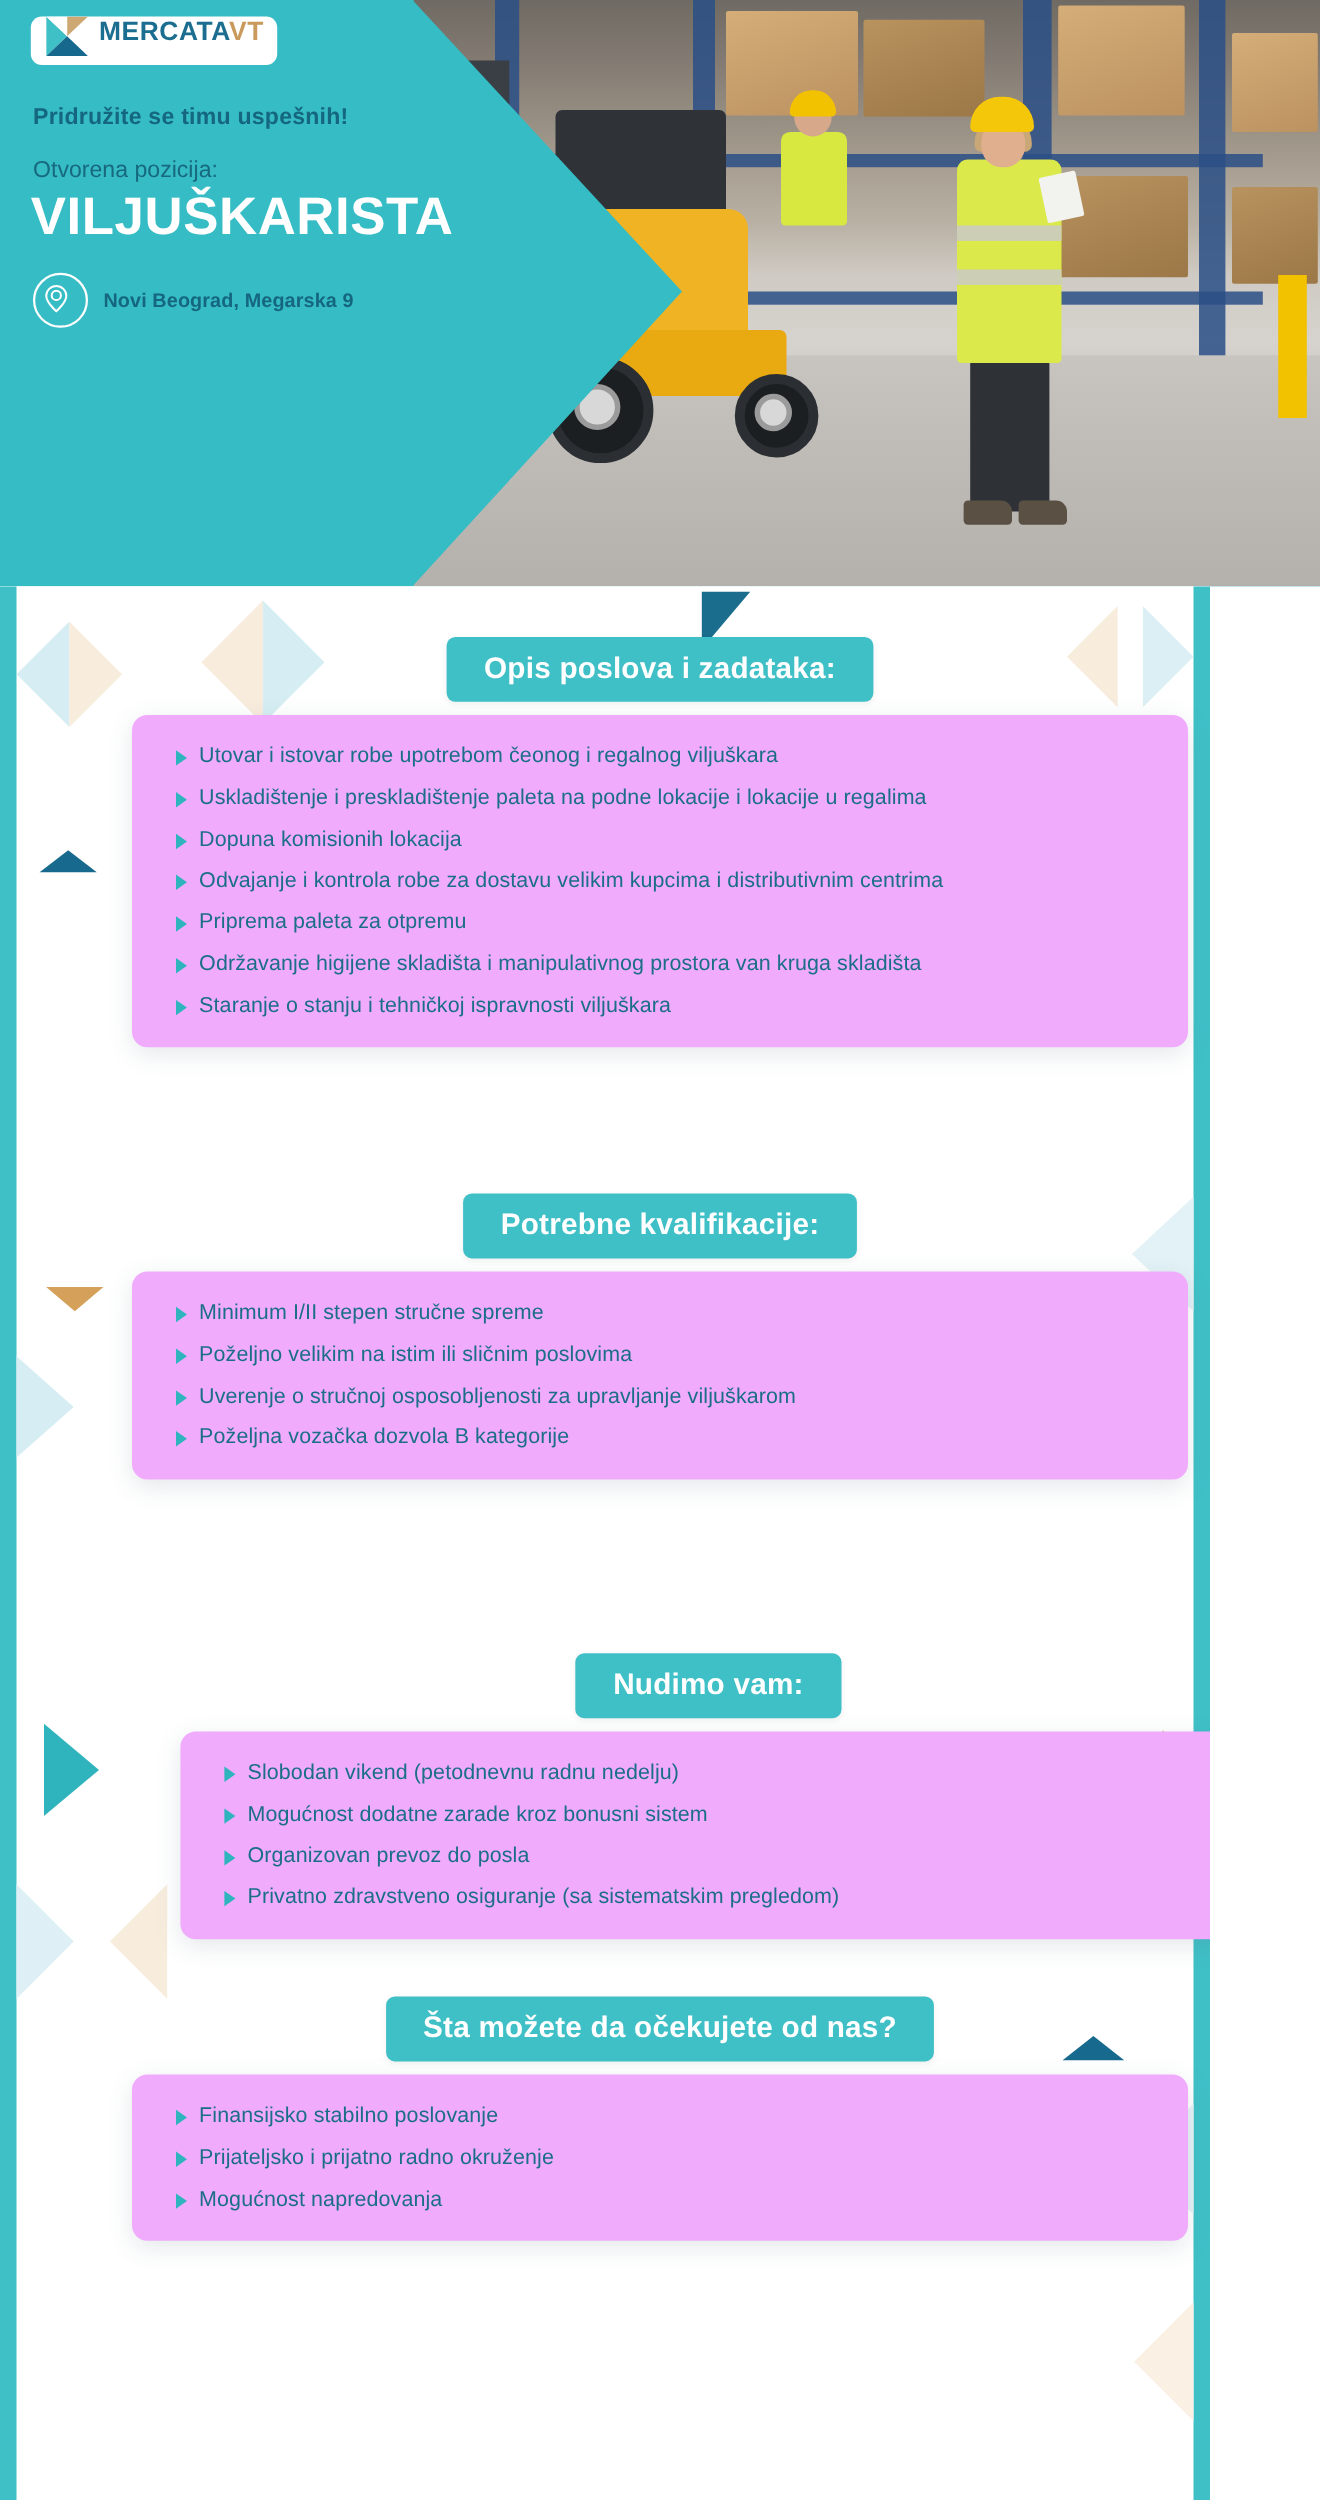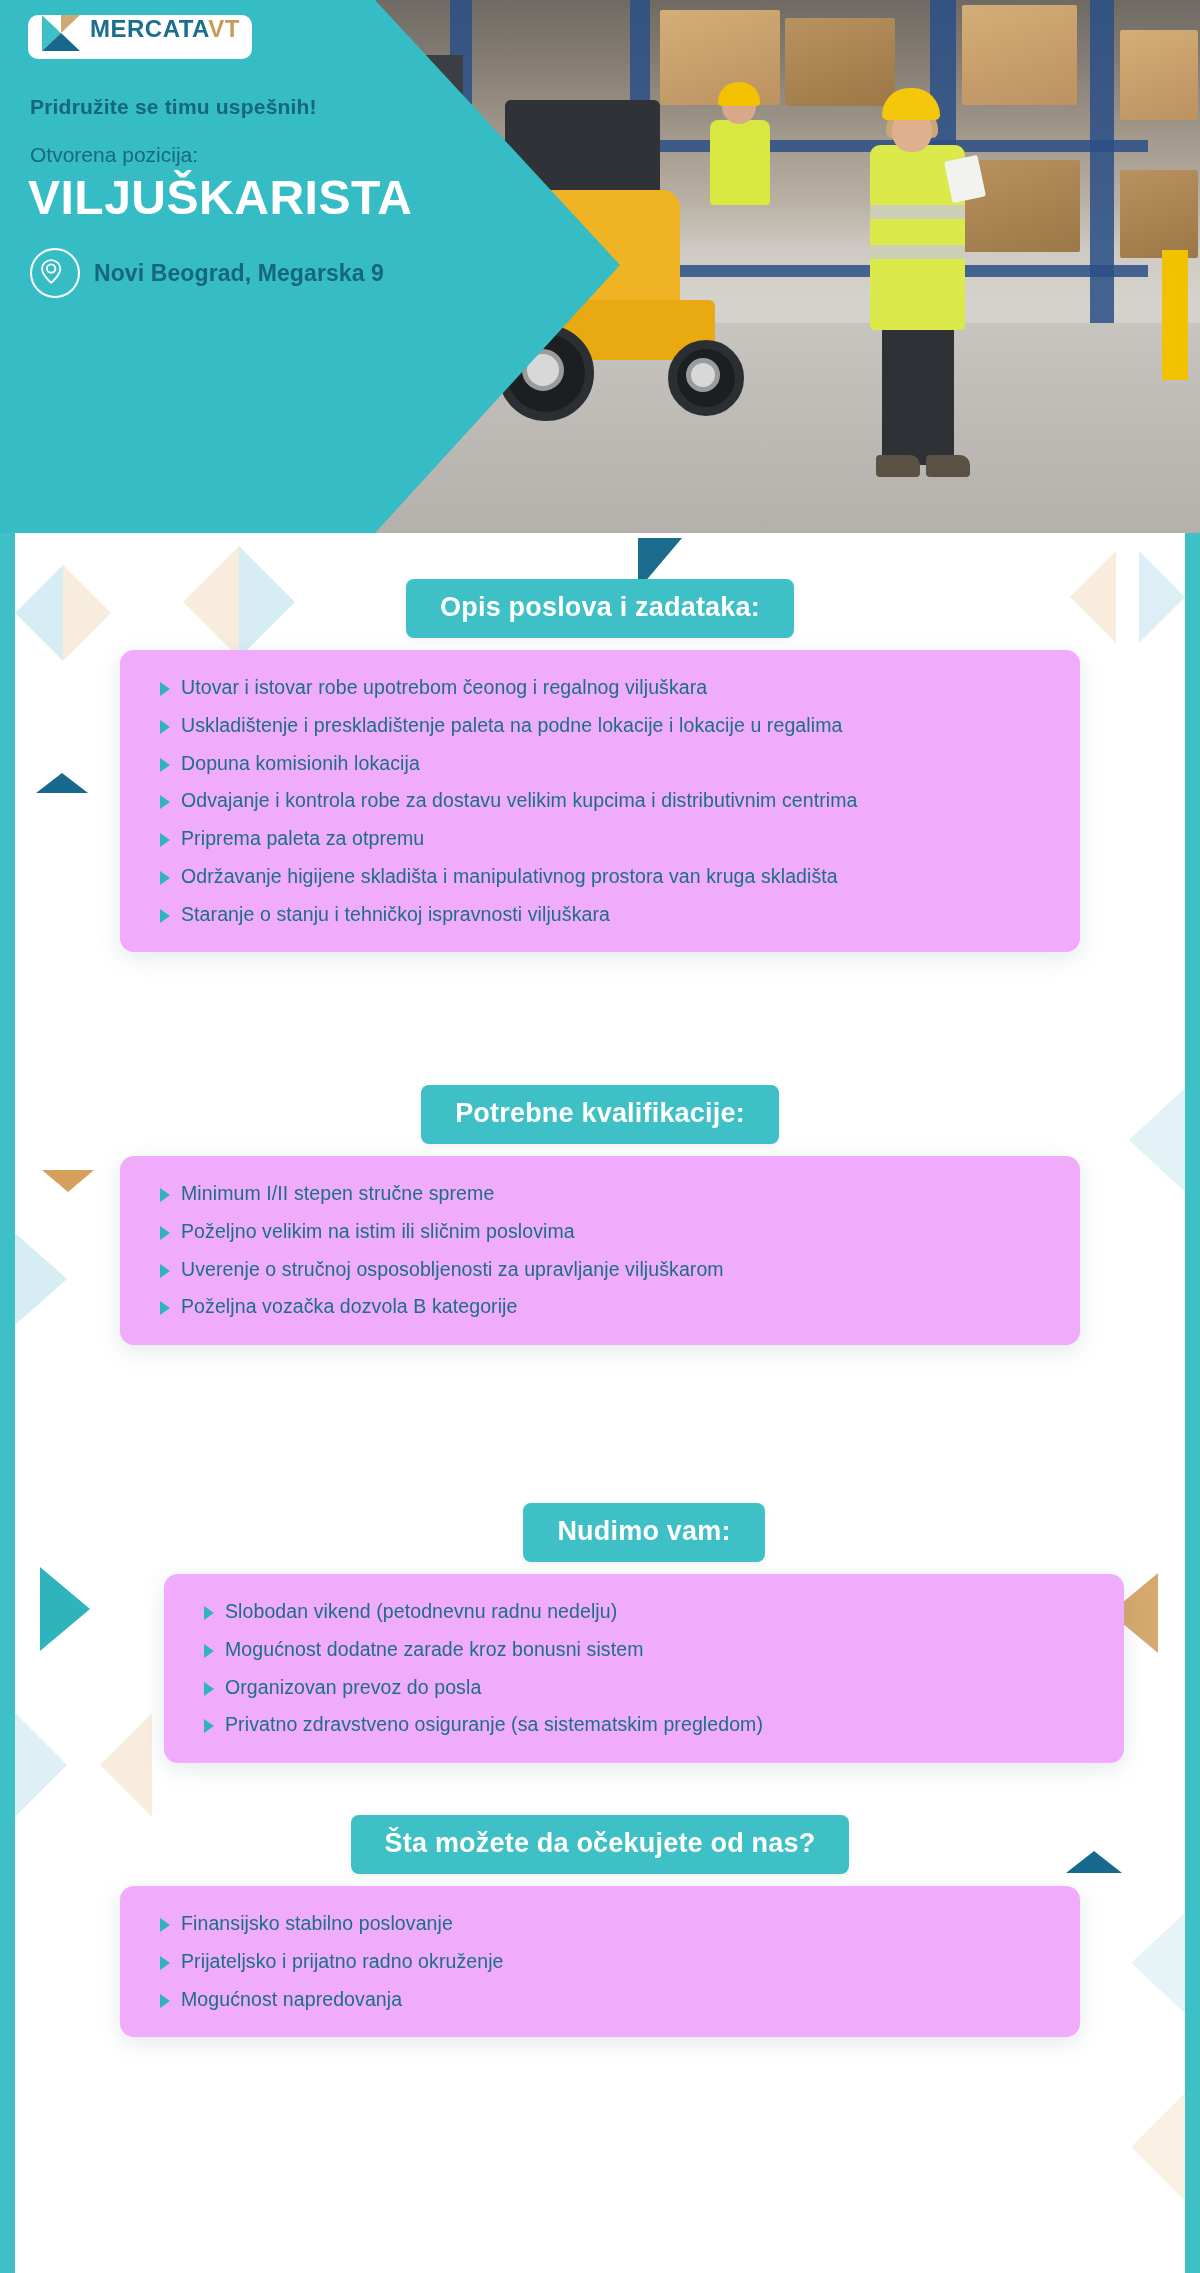--- a/index.html
+++ b/index.html
@@ -260,31 +260,31 @@
     gap: 14px;
   }
   .loc-pin {
     width: 46px; height: 46px;
     border-radius: 50%;
     border: 2.5px solid #ffffff;
     position: relative;
     flex: none;
   }
   .loc-text {
-    font-size: 23px;
+    font-size: 18px;
     font-weight: 700;
     color: #15667f;
     letter-spacing: .1px;
   }
 
   
   .body-wrap {
     position: absolute;
     left: 0; top: 533px;
-    width: 1200px;
+    width: 1100px;
     height: 1740px;
     background: #ffffff;
     overflow: hidden;
   }
   .edge-left {
     position: absolute;
     left: 0; top: 0;
     width: 15px; height: 100%;
     background: #3fc0c7;
   }

